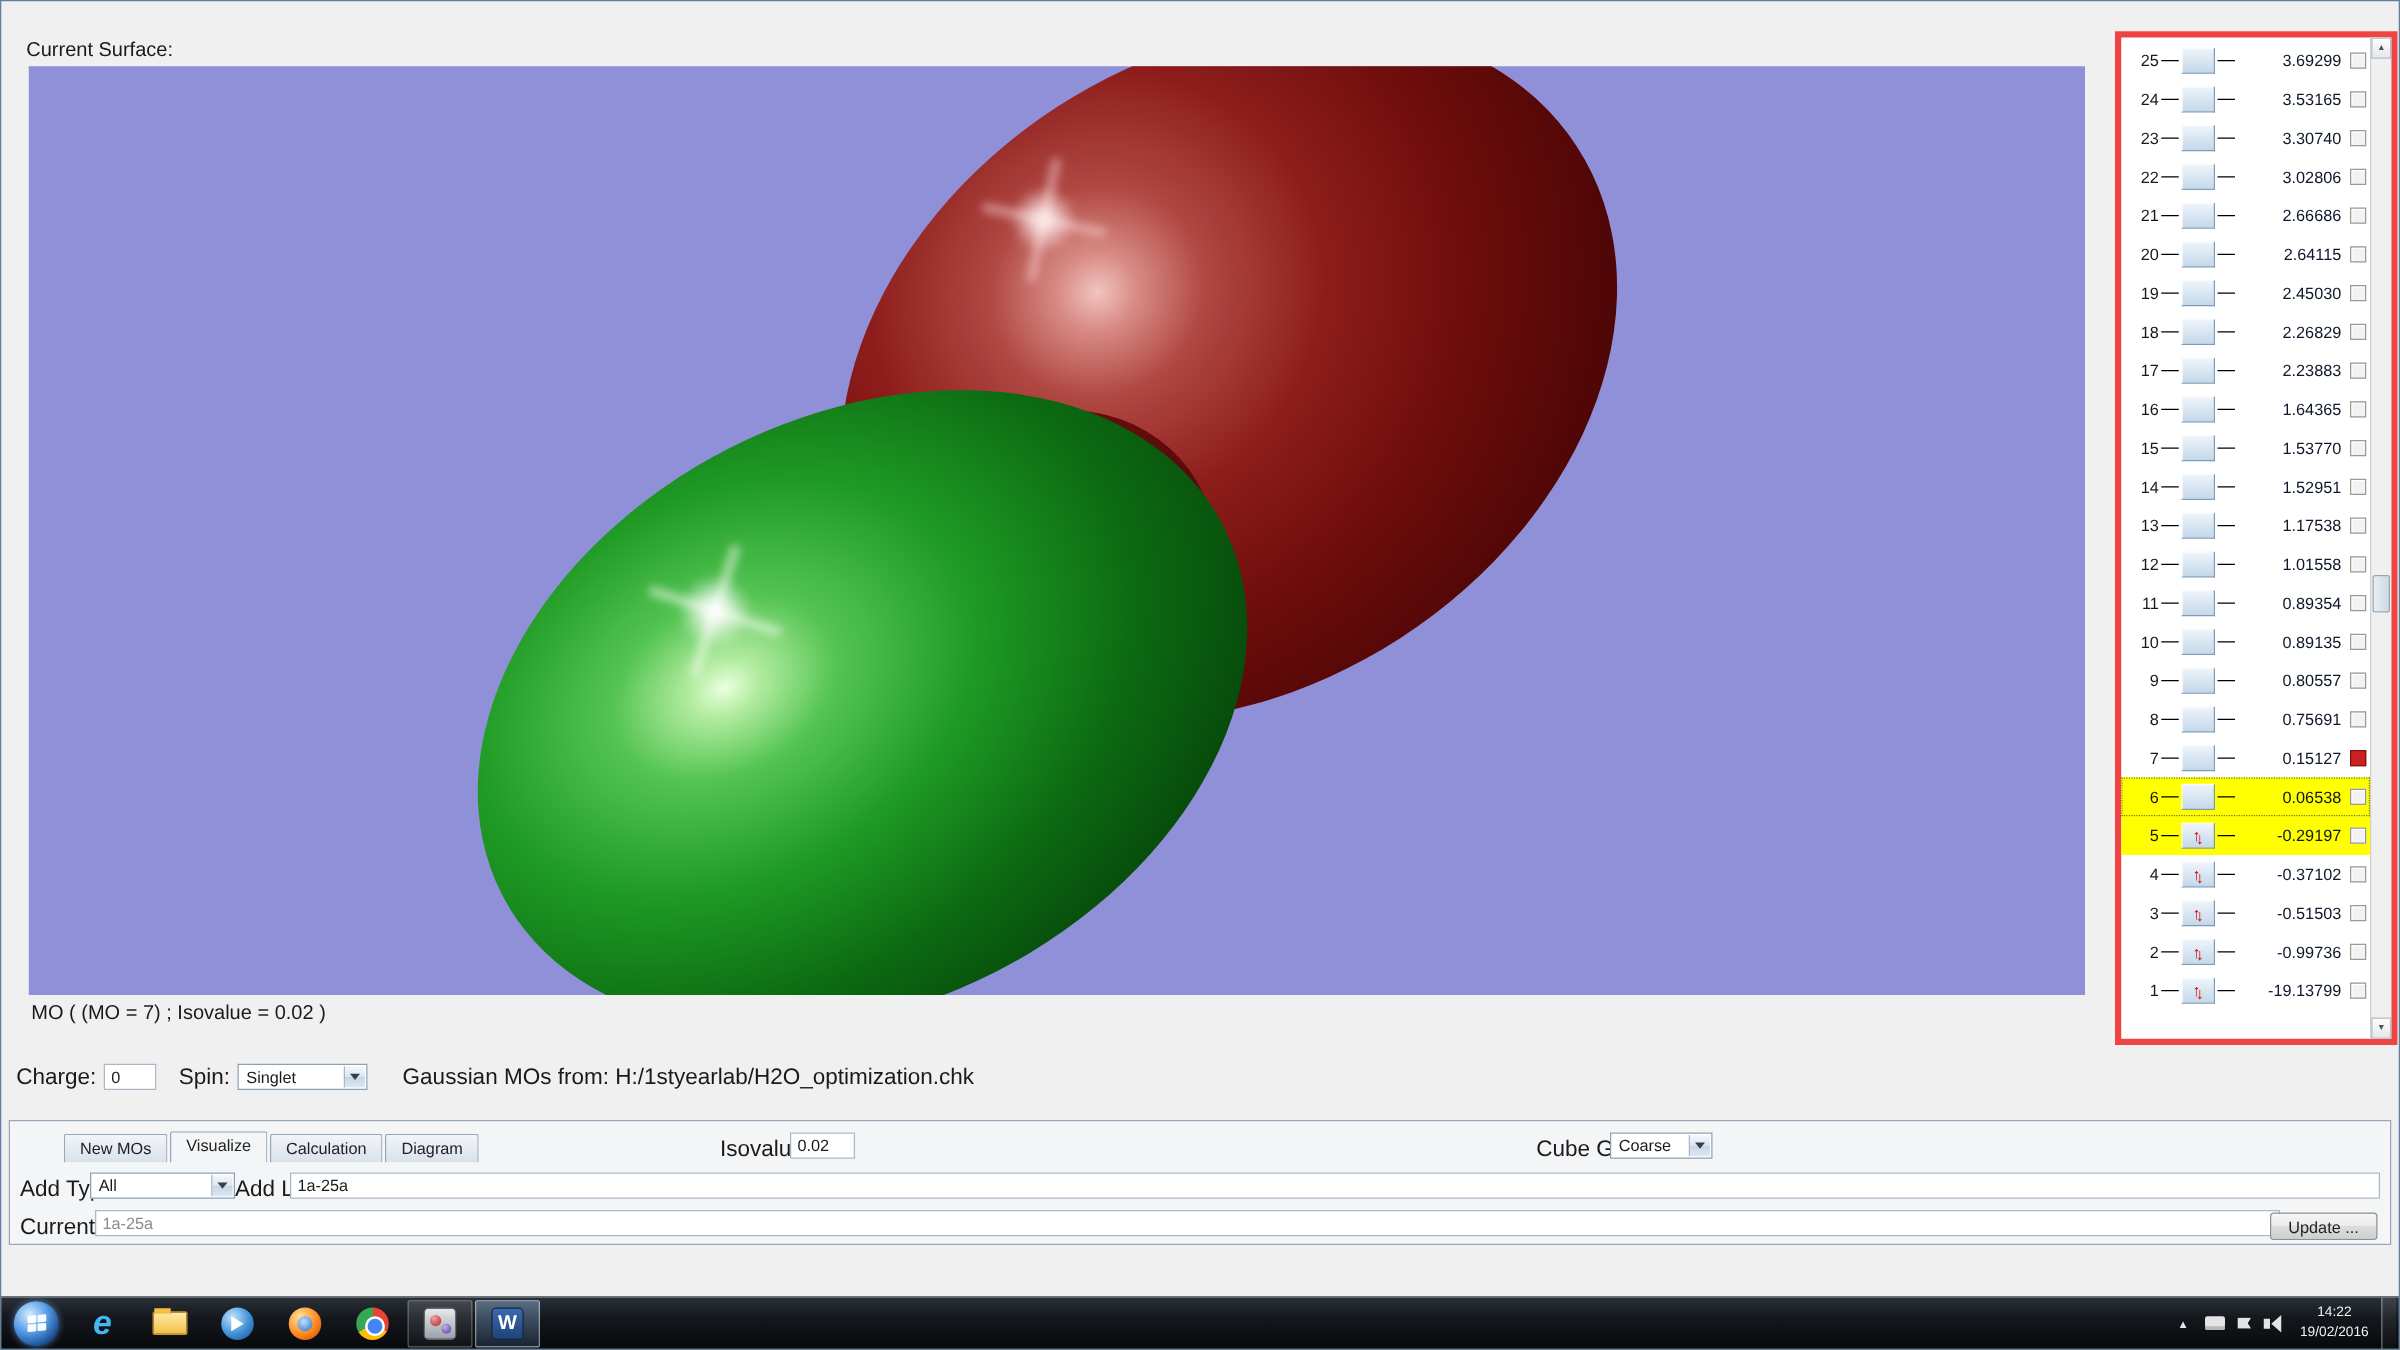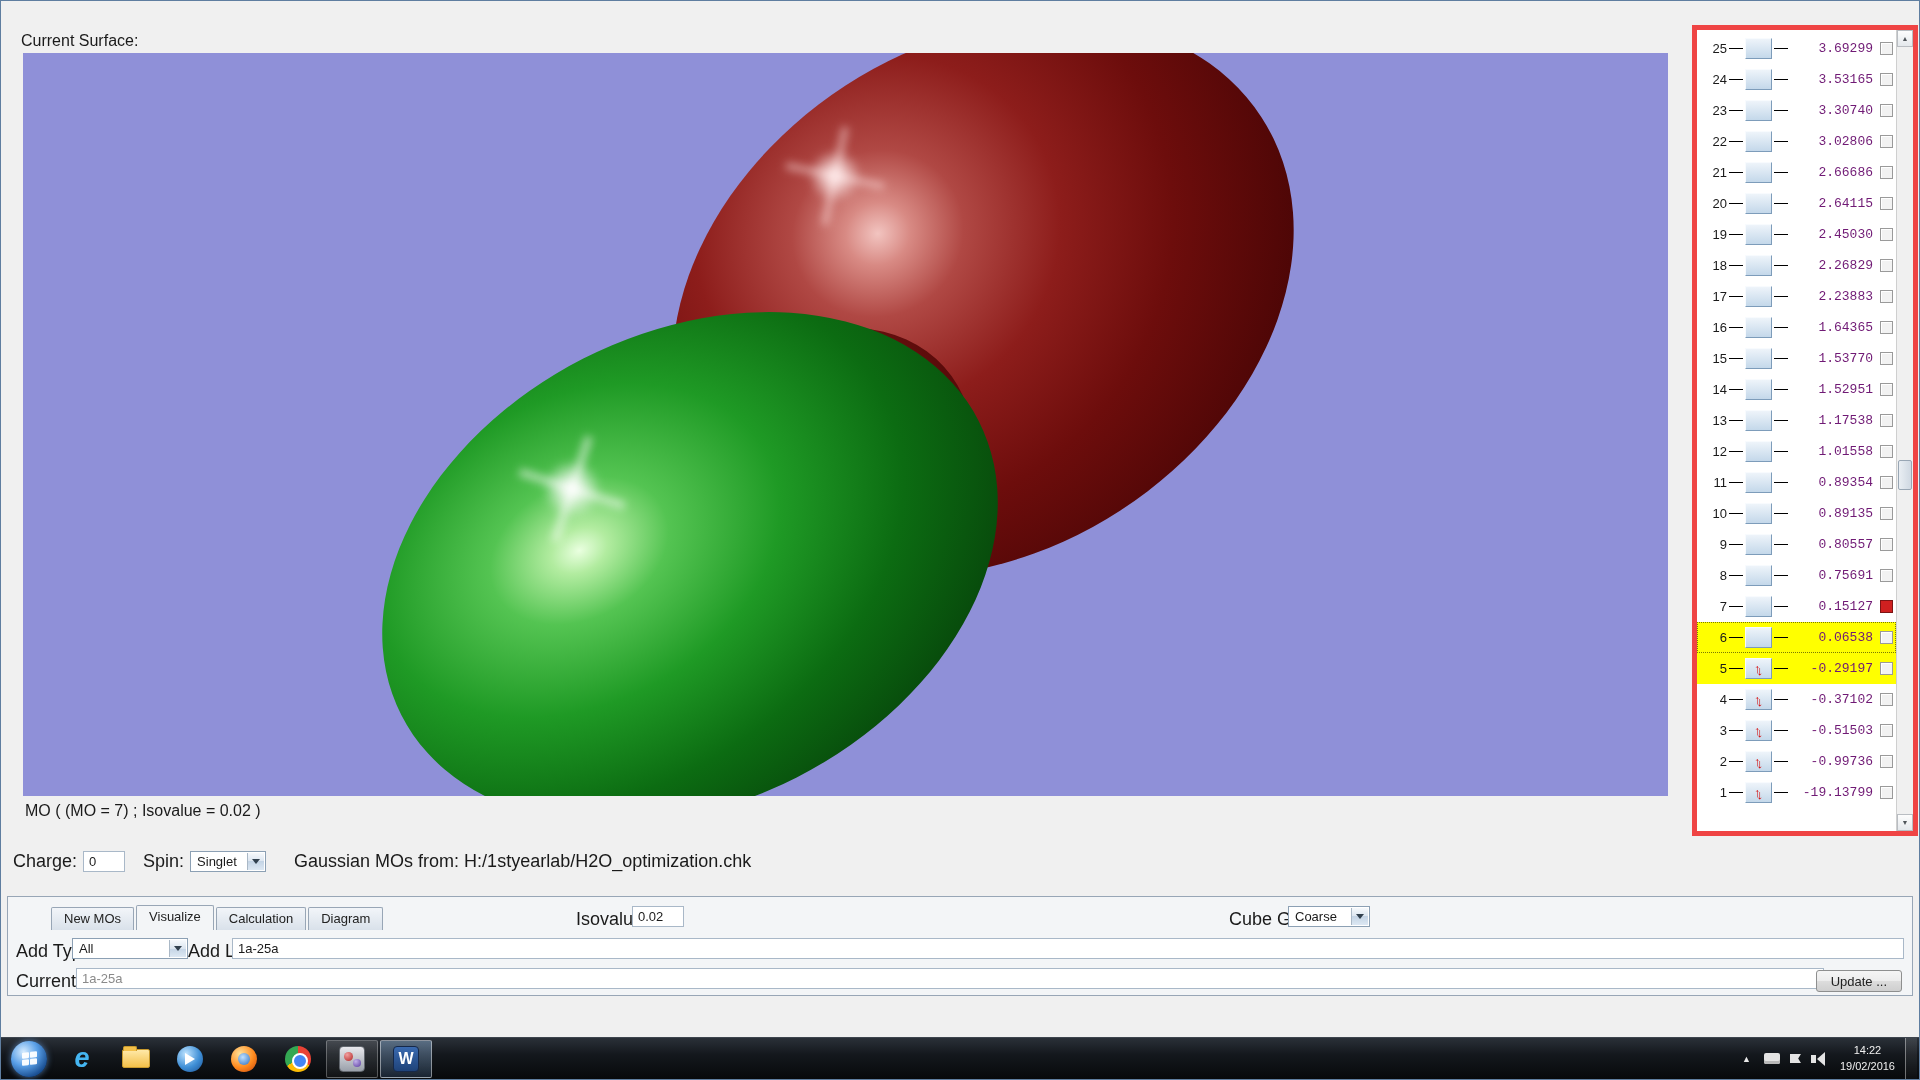--- a/index.html
+++ b/index.html
@@ -50,22 +50,22 @@
   .mo-row { display:flex; align-items:center; height:31px; padding:0 3px 0 4px; }
   .mo-row.hl { background:#ffff00; }
   .mo-row.focus { outline:1px dotted #7a7a00; outline-offset:-1px; }
   .mo-num { width:26px; text-align:right; font-size:13px; }
   .lvl { width:14px; height:0; border-top:1px solid #000; margin:0 2px; flex:none; }
   .mo-box { width:27px; height:21px; flex:none; display:flex; align-items:center; justify-content:center;
     background:linear-gradient(#eef4fa,#c4d8ea); border:1px solid;
     border-color:#f8fbfe #7d9cba #7d9cba #f8fbfe; }
   .arr { color:#d40000; font-size:13px; line-height:1; font-weight:bold; margin:0 -2px; }
   .arr.dn { transform:translateY(2px); }
-  .mo-energy { flex:1; text-align:right; font-family:Liberation Mono, monospace;
-    font-size:13px; color:#701a75; padding-right:7px; white-space:nowrap; }
+  .mo-energy { flex:1; text-align:right; font-family:Liberation Sans, sans-serif;
+    font-size:13px; color:#0f172a; padding-right:7px; white-space:nowrap; }
   .mo-check { width:13px; height:13px; flex:none; background:#f2f2f2;
     border:1px solid #9a9a9a; box-shadow:inset 1px 1px 0 #fff; }
   .mo-check.sel { background:#cf2020; border-color:#7d1414; box-shadow:none; }
   .mo-scroll { position:absolute; right:0; top:0; bottom:0; width:17px; background:#f0f0f0;
     border-left:1px solid #cfcfcf; }
   .sb-arrow { position:absolute; left:0; width:16px; height:17px;
     background:linear-gradient(#fdfdfd,#e4e8ec); border:1px solid #b9bdc2;
     display:flex; align-items:center; justify-content:center; font-size:7px; color:#50555a; }
   .sb-up { top:0; } .sb-down { bottom:0; }
   .sb-thumb { position:absolute; left:1px; top:430px; width:14px; height:30px;
@@ -399,21 +399,21 @@
       <div class="sb-arrow sb-up">▲</div>
       <div class="sb-thumb"></div>
       <div class="sb-arrow sb-down">▼</div>
     </div>
   </div>
 
   <div class="charge-row">
     <span class="lbl">Charge:</span>
     <div class="tbox" style="width:42px; margin-left:6px;">0</div>
     <span class="lbl" style="margin-left:18px;">Spin:</span>
-    <div class="combo" style="width:76px; margin-left:6px;">
+    <div class="combo" style="width:104px; margin-left:6px;">
       <span>Singlet</span>
       <span class="combo-arrow">
           <span class="tri-down"></span>
         </span>
     </div>
     <span class="lbl" style="margin-left:28px;">Gaussian MOs from:  H:/1styearlab/H2O_optimization.chk</span>
   </div>
 
   <div class="tabs">
       <div class="tab">New MOs</div>

